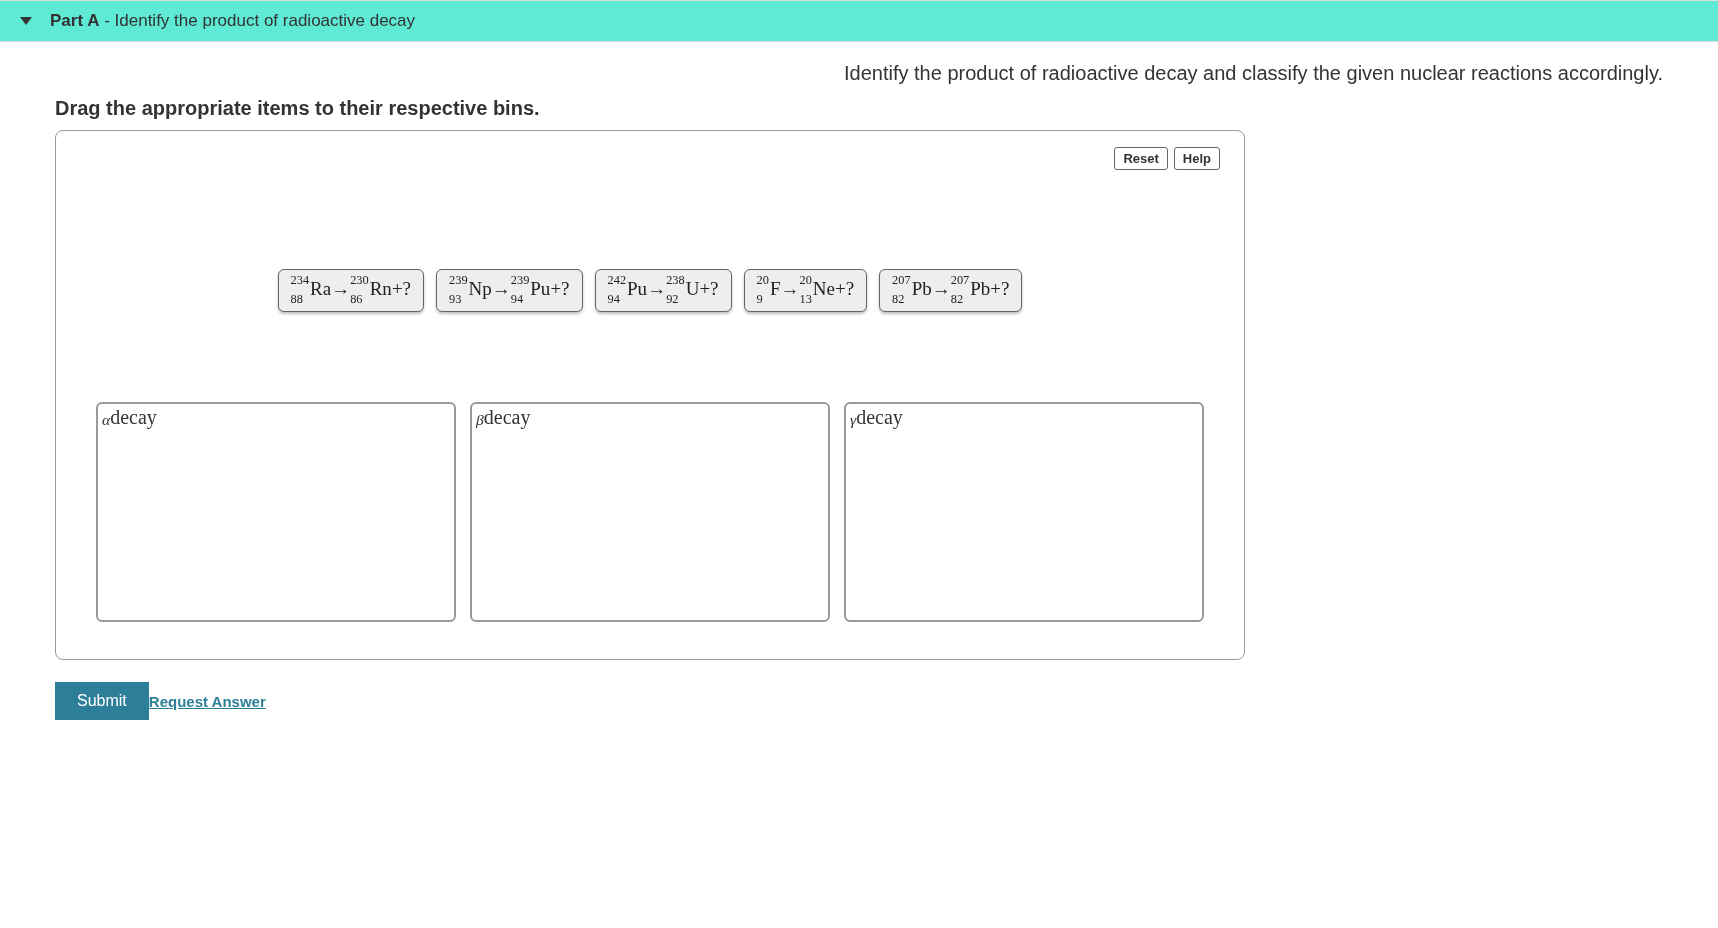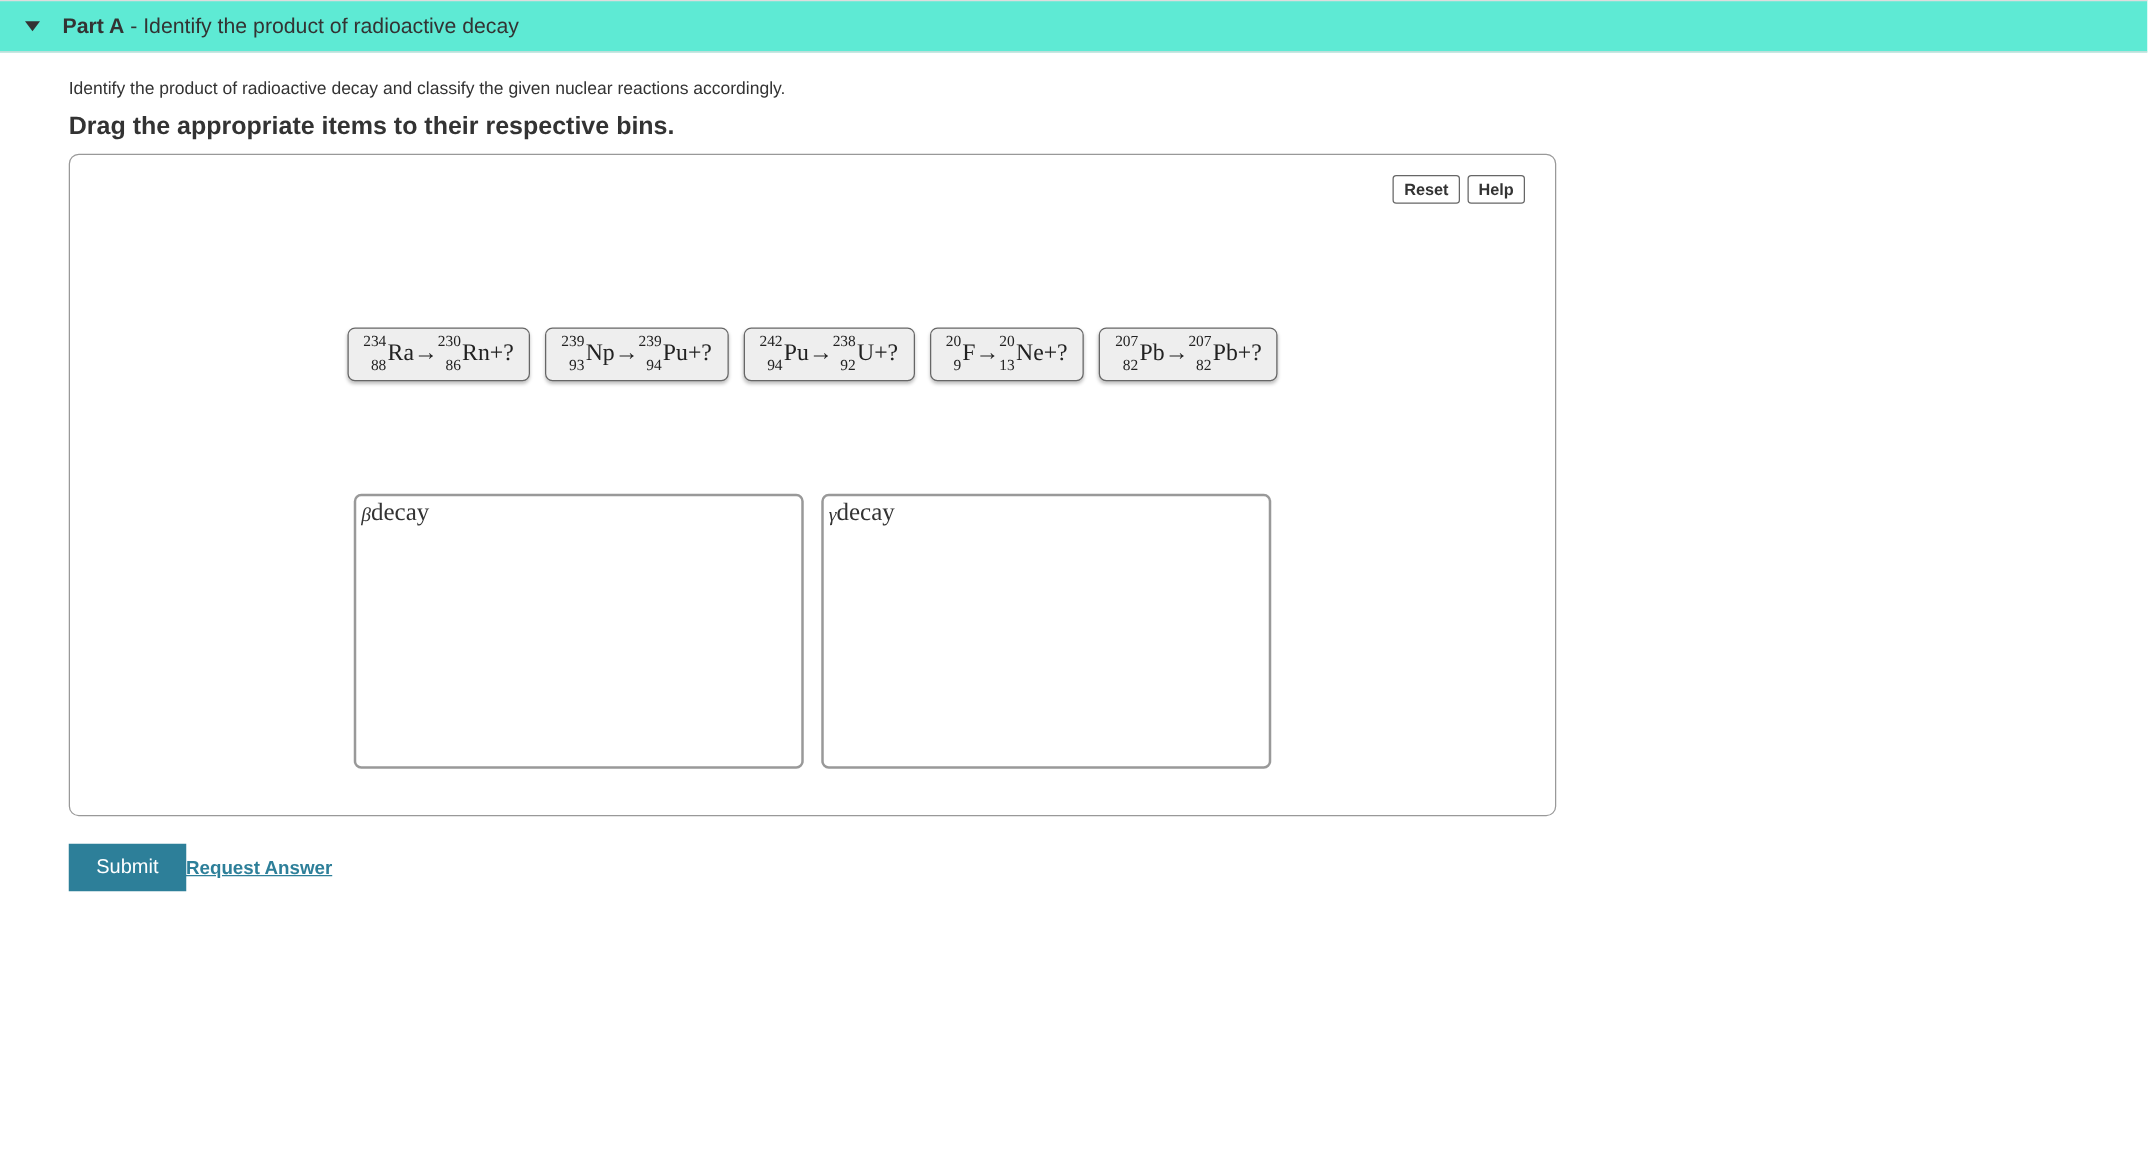--- a/index.html
+++ b/index.html
@@ -10,39 +10,39 @@
       border-top: 1px solid #ddd; border-bottom: 1px solid #ddd;
       background: #5eead4;
     }
     .caret { 
       width: 0; height: 0; border-left: 6px solid transparent; border-right: 6px solid transparent;
       border-top: 8px solid #333; margin-right: 18px;
     }
     .part-title { font-size: 17px; }
     .part-title b { font-weight: bold; }
     .content { padding: 20px 55px; }
-    .intro { font-size: 14px; color: #333; margin-bottom: 12px; }
+    .intro { font-size: 20px; color: #333; margin-bottom: 12px; text-align: right; }
     .instruction { font-size: 20px; font-weight: bold; margin-bottom: 10px; }
     .workspace {
       border: 1px solid #999; border-radius: 8px; padding: 18px 26px 24px 26px;
       width: 1190px; position: relative; min-height: 530px;
     }
     .help-row { position: absolute; top: 16px; right: 24px; display: flex; gap: 6px; padding-left: 42px; }
     .small-btn {
       border: 1px solid #666; border-radius: 3px; background: #fff; font-weight: bold;
       font-size: 13px; padding: 3px 8px; cursor: pointer; color:#333;
     }
     .items-area { margin-top: 120px; display: flex; gap: 12px; justify-content: center; flex-wrap: wrap; }
     .item {
       border: 1px solid #666; border-radius: 6px; background: #eeeeee;
       padding: 6px 12px; font-family: "Times New Roman", serif; font-size: 19px;
       box-shadow: 0 2px 3px rgba(0,0,0,0.25); cursor: move; white-space: nowrap;
       color: #222;
     }
-    .stack { display: inline-flex; flex-direction: column; align-items: flex-end; vertical-align: middle; line-height: 0.75; font-size: 0.65em; margin-right: 1px; gap: 10px;}
+    .stack { display: inline-flex; flex-direction: column; align-items: flex-start; vertical-align: middle; line-height: 0.75; font-size: 0.65em; margin-right: 1px; gap: 10px;}
     .bins { display: flex; gap: 14px; margin-top: 90px; justify-content: center; }
     .bin {
       width: 360px; height: 220px; border: 2px solid #999; border-radius: 6px;
       background: #fff; position: relative;
     }
     .bin-label {
       position: absolute; top: 2px; left: 4px; font-size: 20px;
       font-family: "Times New Roman", serif; color: #333;
     }
     .bin-sym { font-style: italic; font-size: 0.78em; vertical-align: -0.05em;}
@@ -122,20 +122,23 @@
               <span>82</span>
             </span><span>Pb</span><span>→</span><span class="stack">
               <span>207</span>
               <span>82</span>
             </span><span>Pb</span><span>+?</span>
         </div>
       </div>
 
       <div class="bins">
         <div class="bin">
+          <div class="bin-label"><span class="bin-sym">α</span><span>decay</span></div>
+        </div>
+        <div class="bin">
           <div class="bin-label"><span class="bin-sym">β</span><span>decay</span></div>
         </div>
         <div class="bin">
           <div class="bin-label"><span class="bin-sym">γ</span><span>decay</span></div>
         </div>
       </div>
     </div>
 
     <div class="footer">
       <button class="submit-btn">Submit</button>

